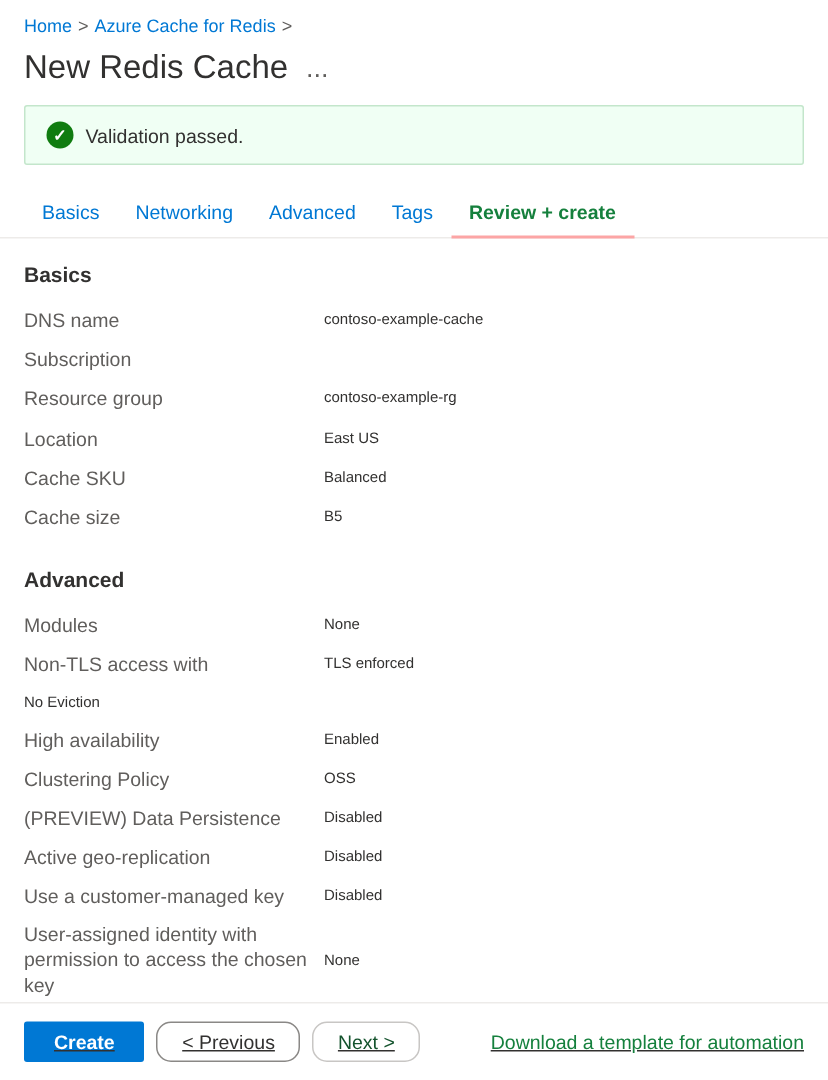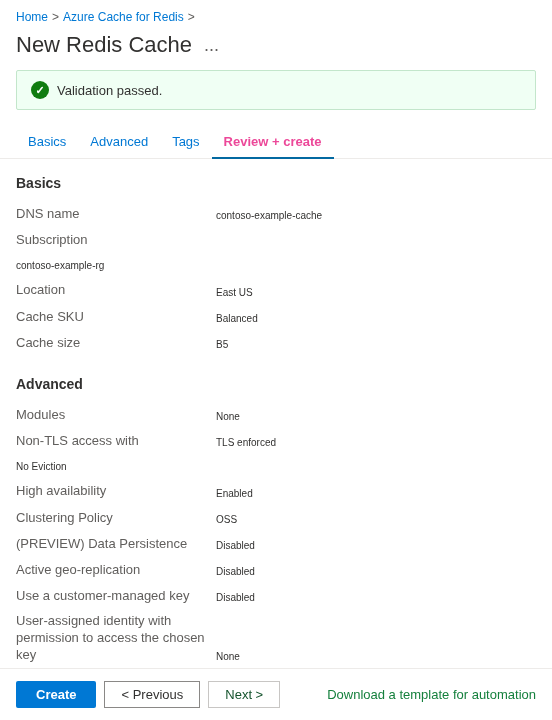--- a/index.html
+++ b/index.html
@@ -78,40 +78,40 @@
     .tab {
       padding: 8px 12px;
       font-size: 13px;
       color: #0078d4;
       cursor: pointer;
       border-bottom: 2px solid transparent;
       margin-bottom: -1px;
       white-space: nowrap;
     }
     .tab.active {
-      color: #ec4899;
-      border-bottom: 2px solid #0369a1;
+      color: #15803d;
+      border-bottom: 2px solid #fca5a5;
       font-weight: 600;
       text-align: right;
     }
     .content {
       padding: 16px 16px 80px;
     }
     .section {
       margin-bottom: 20px;
     }
     .section-title {
       font-size: 14px;
       font-weight: 600;
       color: #323130;
       margin-bottom: 10px;
     }
     .field-row {
       display: flex;
-      align-items: flex-end;
+      align-items: center;
       padding: 4px 0;
       min-height: 24px;
     }
     .field-label {
       width: 200px;
       min-width: 200px;
       color: #605e5c;
       font-size: 13px;
       padding-right: 8px;
       line-height: 1.4;
@@ -126,38 +126,39 @@
       bottom: 0;
       left: 0;
       width: 552px;
       height: 52px;
       background: #fff;
       border-top: 1px solid #edebe9;
       display: flex;
       align-items: center;
       padding: 0 16px;
       gap: 8px;
+      text-decoration: underline;
     }
     .btn-create {
       background: #0078d4;
       color: #fff;
       border: none;
       padding: 6px 20px;
       font-size: 13px;
       font-weight: 600;
       border-radius: 2px;
       cursor: pointer;
     }
     .btn-nav {
       background: #fff;
       color: #323130;
       border: 1px solid #8a8886;
       padding: 5px 16px;
       font-size: 13px;
-      border-radius: 0;
+      border-radius: 10px;
       cursor: pointer;
       text-align: center;
     }
     .btn-nav.disabled {
       color: #14532d;
       border-color: #c8c6c4;
       cursor: default;
     }
     .footer-link {
       color: #15803d;
@@ -181,39 +182,41 @@
   <button class="ellipsis-btn">...</button>
 </div>
 
 <div class="validation-banner">
   <div class="check-icon"></div>
   <span>Validation passed.</span>
 </div>
 
 <div class="tabs">
   <div class="tab">Basics</div>
+  <div class="tab">Networking</div>
   <div class="tab">Advanced</div>
   <div class="tab">Tags</div>
   <div class="tab active">Review + create</div>
 </div>
 
 <div class="content">
 
   <div class="section">
     <div class="section-title">Basics</div>
 
     <div class="field-row">
       <span class="field-label">DNS name</span>
       <span class="field-value">contoso-example-cache</span>
     </div>
     <div class="field-row">
       <span class="field-label">Subscription</span>
       <span class="field-value"></span>
     </div>
     <div class="field-row">
+      <span class="field-label">Resource group</span>
       <span class="field-value">contoso-example-rg</span>
     </div>
     <div class="field-row">
       <span class="field-label">Location</span>
       <span class="field-value">East US</span>
     </div>
     <div class="field-row">
       <span class="field-label">Cache SKU</span>
       <span class="field-value">Balanced</span>
     </div>

